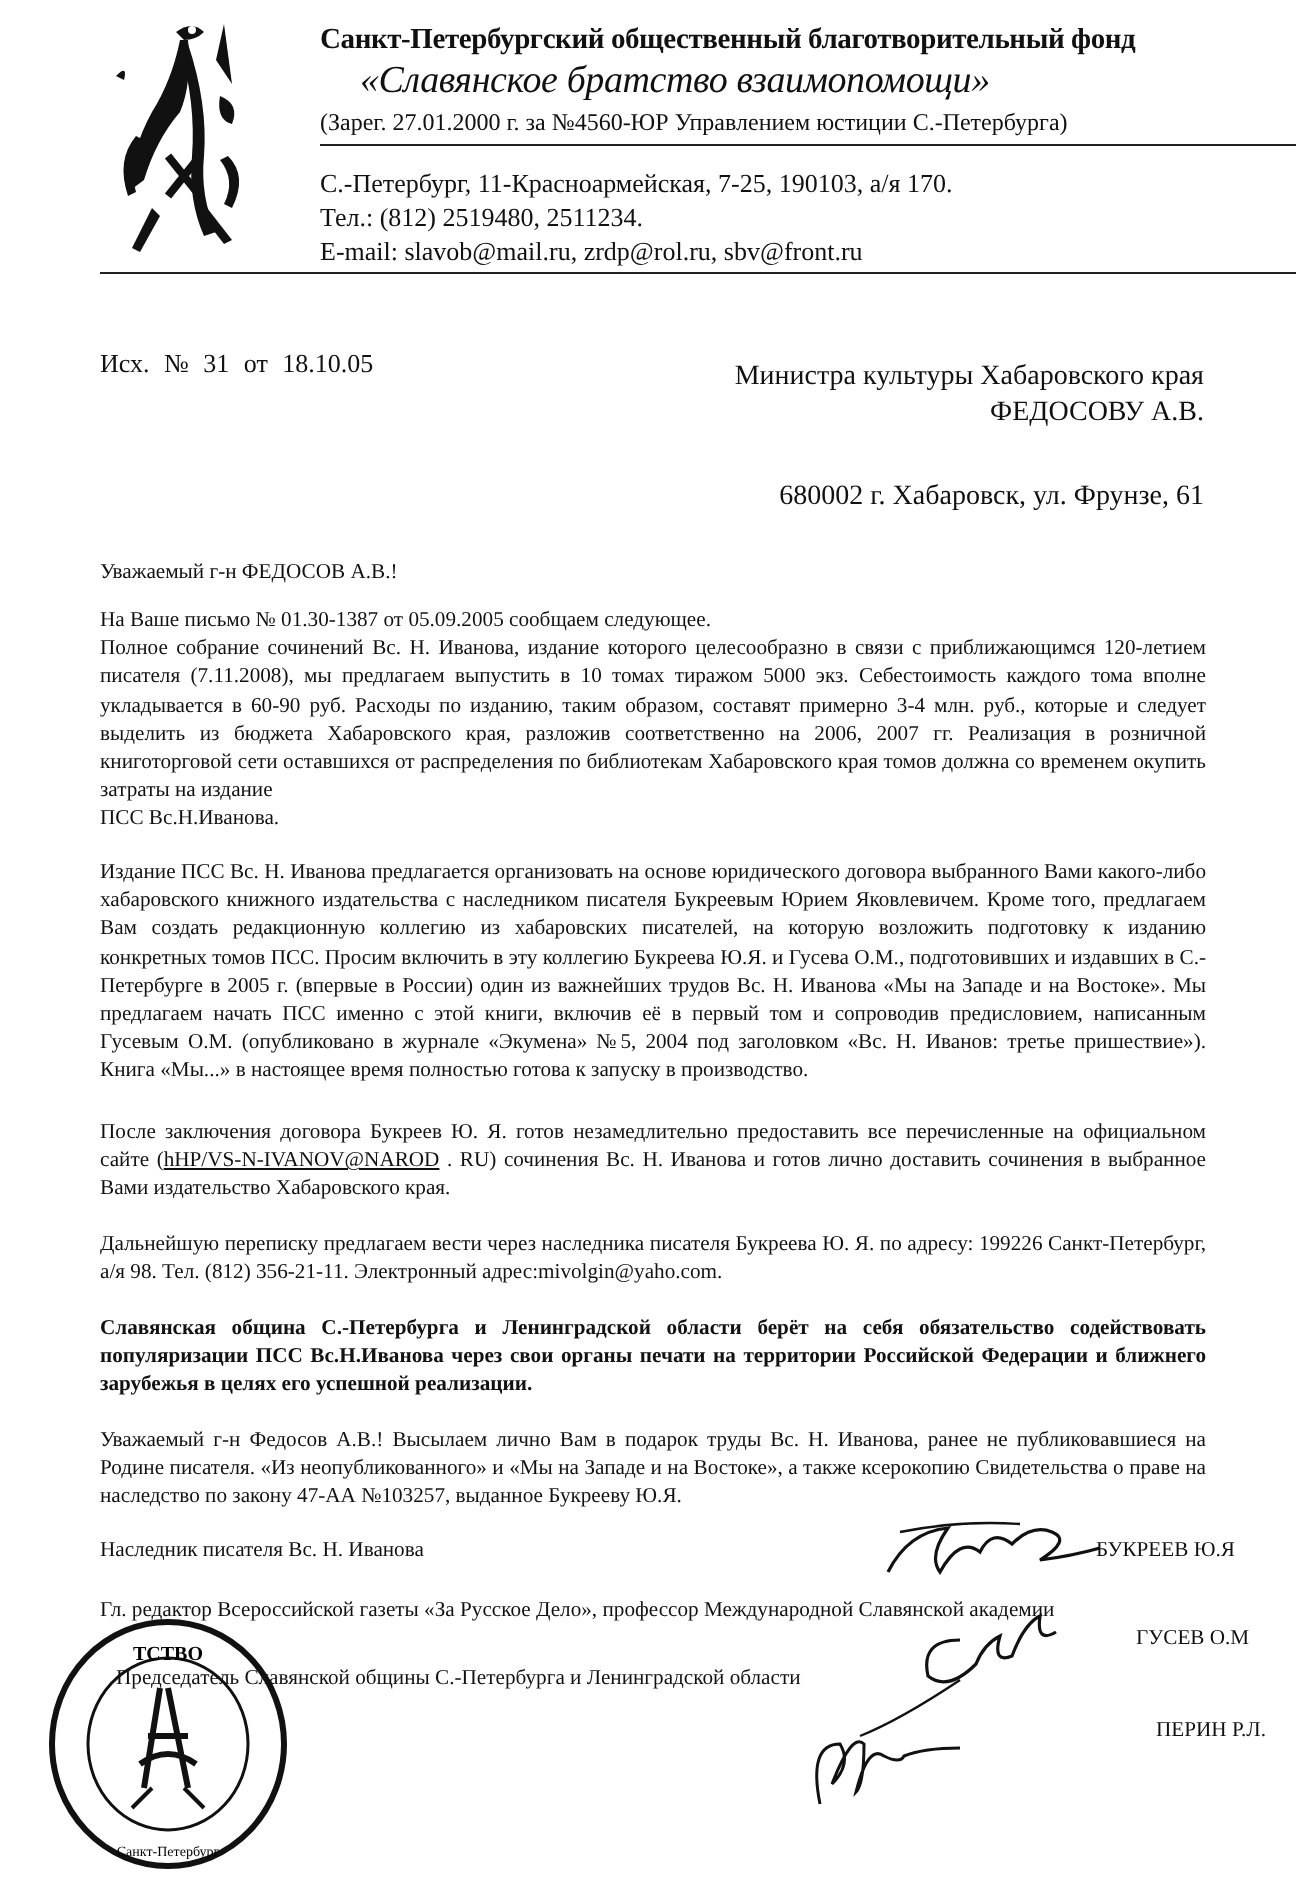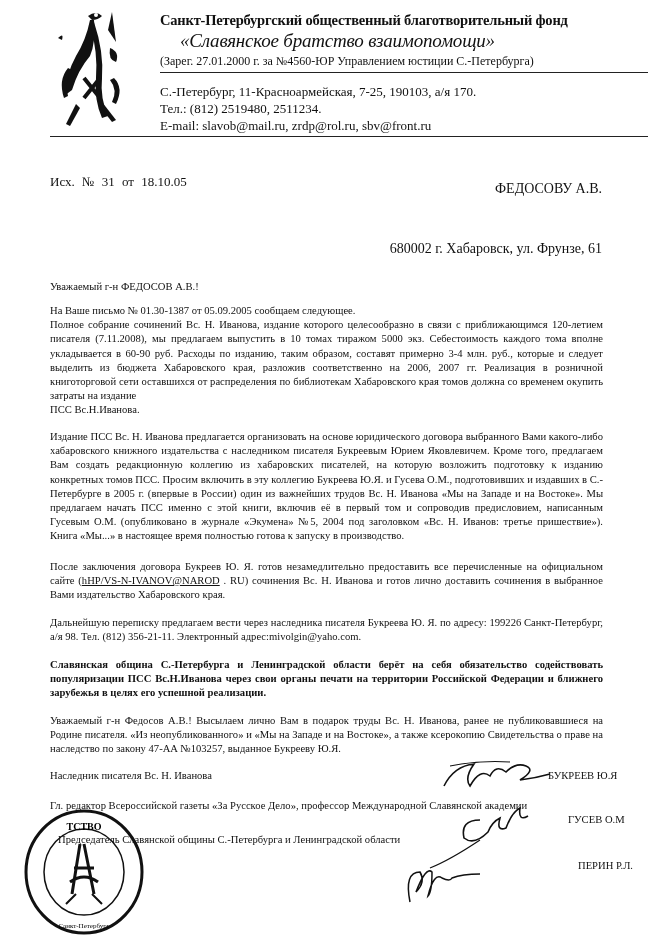--- a/index.html
+++ b/index.html
@@ -48,20 +48,21 @@
 <div class="abs org-reg">(Зарег. 27.01.2000 г. за №4560-ЮР Управлением юстиции С.-Петербурга)</div>
 <div class="abs rule1"></div>
 <div class="abs addr" style="top:84px;">С.-Петербург, 11-Красноармейская, 7-25, 190103, а/я 170.</div>
 <div class="abs addr" style="top:101px;">Тел.:  (812) 2519480, 2511234.</div>
 <div class="abs addr" style="top:118px;">E-mail: slavob@mail.ru, zrdp@rol.ru, sbv@front.ru</div>
 <div class="abs rule2"></div>
 
 <div class="abs outno">Исх. № 31    от    18.10.05</div>
 
 <div class="abs recipient" style="top:180px;">
+  <div>Министра культуры Хабаровского края</div>
   <div>ФЕДОСОВУ А.В.</div>
 </div>
 <div class="abs recipient" style="top:240px;">680002 г. Хабаровск, ул. Фрунзе, 61</div>
 
 <div class="abs body-text" style="top:280px;">Уважаемый г-н ФЕДОСОВ А.В.!</div>
 
 <div class="abs body-text" style="top:304px;">
   <p>На Ваше письмо № 01.30-1387 от 05.09.2005  сообщаем следующее.</p>
   <p>Полное собрание сочинений  Вс. Н. Иванова,  издание которого  целесообразно в связи с приближающимся 120-летием писателя (7.11.2008), мы предлагаем  выпустить в 10 томах тиражом  5000 экз. Себестоимость каждого тома вполне укладывается в 60-90 руб. Расходы по изданию, таким образом,  составят примерно 3-4 млн. руб., которые и следует выделить из бюджета Хабаровского края, разложив соответственно на 2006, 2007 гг. Реализация в розничной книготорговой сети оставшихся от распределения по библиотекам Хабаровского края томов должна со временем окупить затраты на издание</p>
   <p>ПСС Вс.Н.Иванова.</p>

